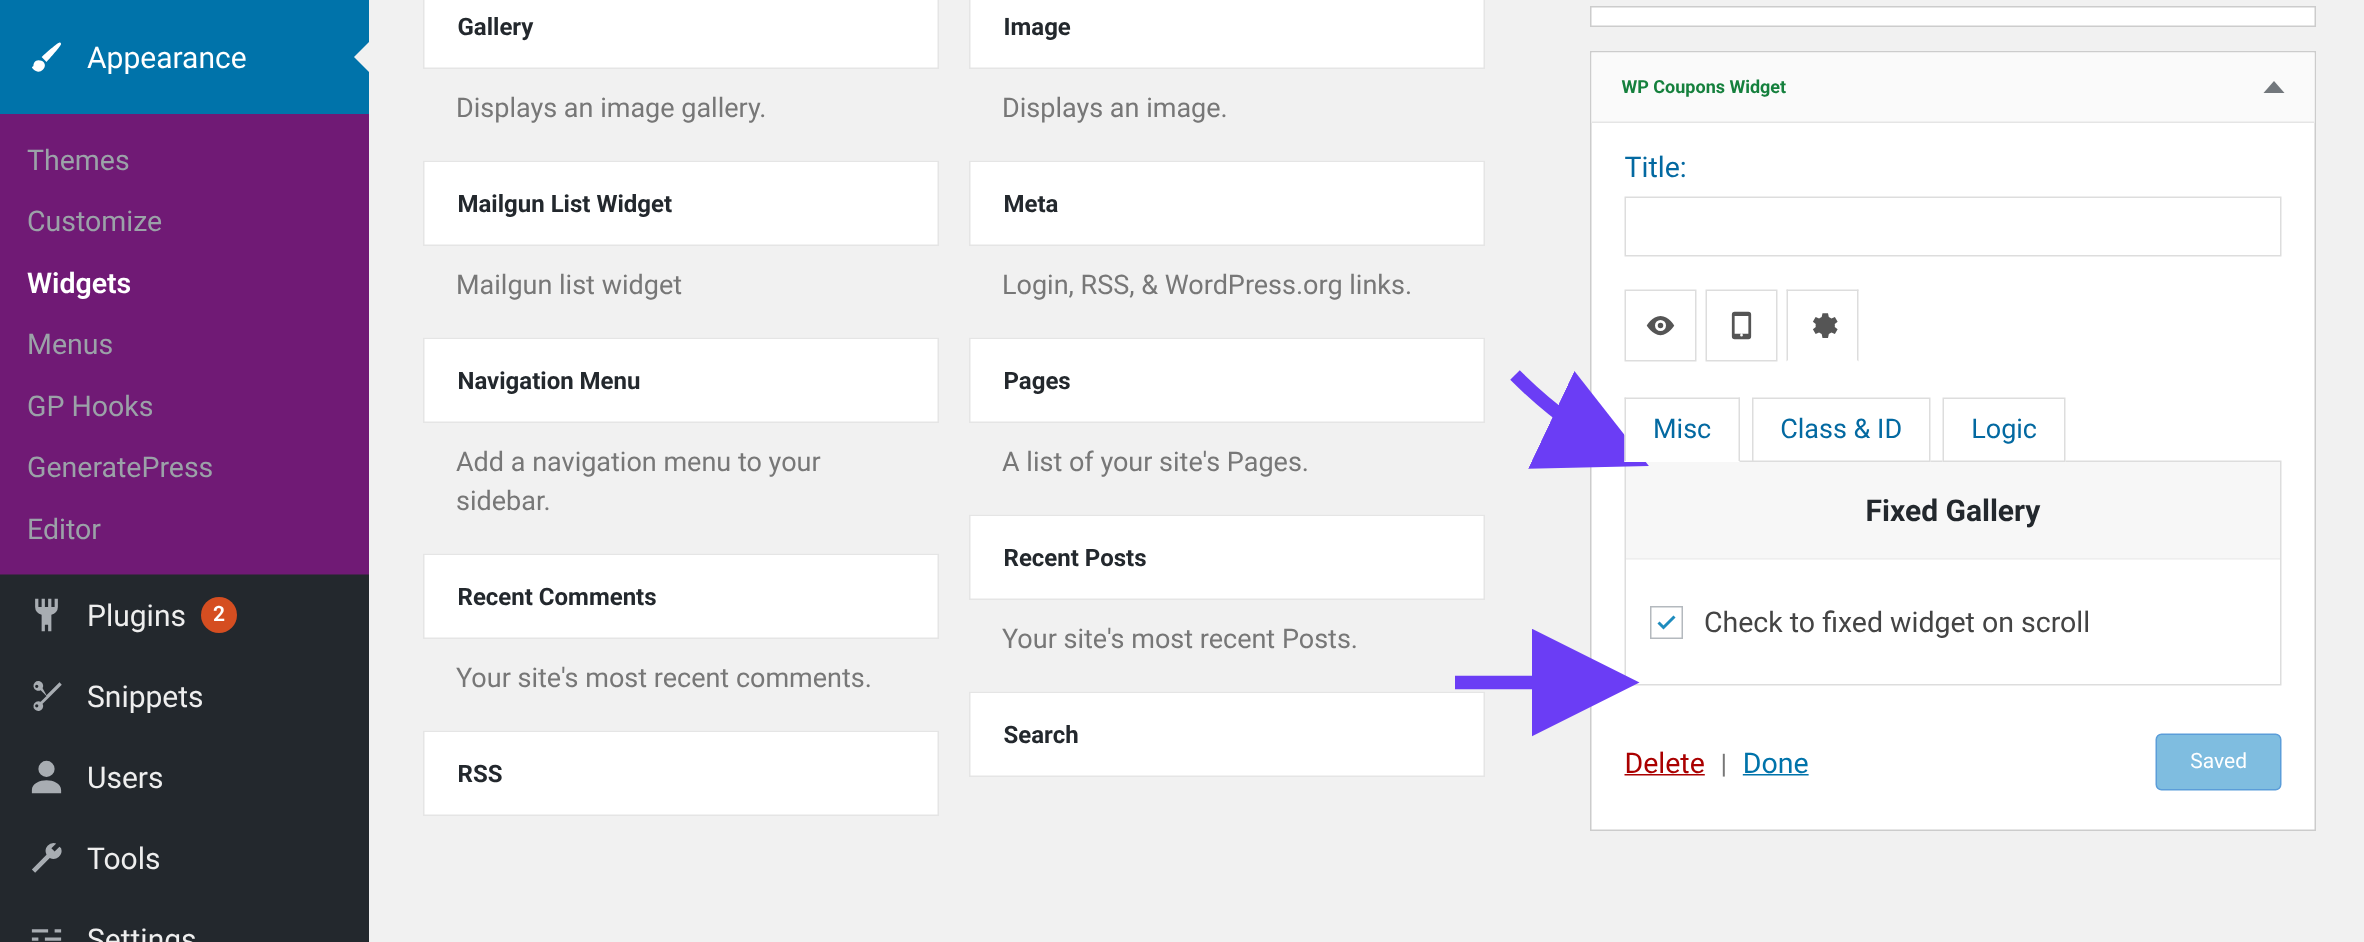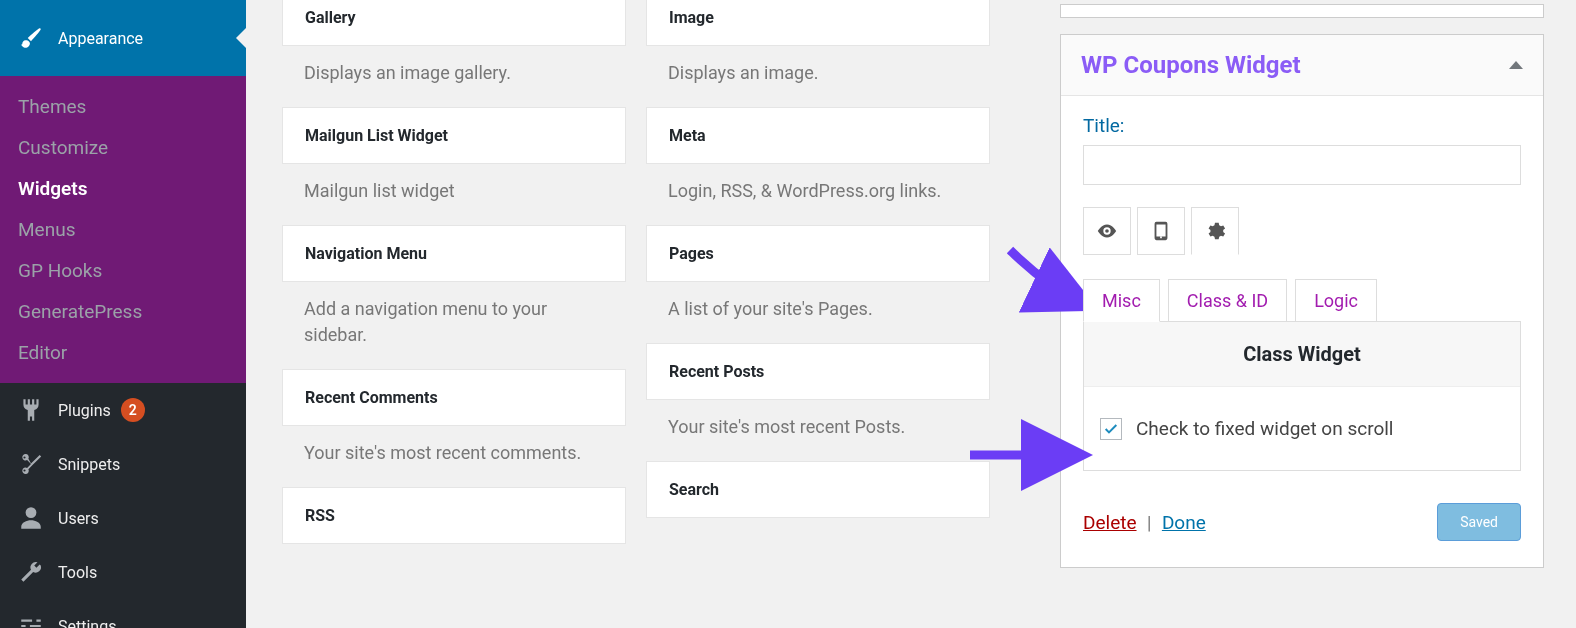--- a/index.html
+++ b/index.html
@@ -5,47 +5,47 @@
   *{box-sizing:border-box;margin:0;padding:0;font-family:-apple-system,BlinkMacSystemFont,"Segoe UI",Roboto,sans-serif}
   body{background:#f1f1f1;width:1576px;height:628px;overflow:hidden;position:relative;font-size:18px;color:#444}
   
   .sidebar{position:absolute;left:0;top:0;width:246px;height:628px;background:#23282d}
   .menu-top{display:flex;align-items:center;height:54px;padding:0 18px;color:#eee;cursor:pointer}
   .menu-top.current{background:#0073aa;color:#fff;position:relative;height:76px}
   .menu-top.current::after{content:"";position:absolute;right:0;top:50%;margin-top:-10px;border:10px solid transparent;border-right-color:#f1f1f1}
   .menu-top .ic{width:26px;height:26px;margin-right:14px;flex:none;display:flex;align-items:center;justify-content:center}
   .menu-top .ic svg{width:26px;height:26px;fill:rgba(240,245,250,.65)}
   .menu-top.current .ic svg{fill:#fff}
-  .menu-top .lbl{font-size:16px}
+  .menu-top .lbl{font-size:20px}
   .submenu{background:#701a75;padding:10px 0}
   .submenu-item{padding:9px 18px;color:#9ba2a8;font-size:19px;cursor:pointer}
   .submenu-item.current{color:#fff;font-weight:600}
   .badge{display:inline-flex;align-items:center;justify-content:center;min-width:24px;height:24px;border-radius:12px;background:#d54e21;color:#fff;font-size:14px;font-weight:600;margin-left:10px;padding:0 7px}
   
   .widgets-area{position:absolute;left:282px;top:-10px;width:708px}
   .col{display:flex;gap:20px}
   .wcol{width:344px}
   .widget-card{background:#fff;border:1px solid #e5e5e5;padding:18px 22px;margin-top:-1px}
   .widget-card h3{font-size:16px;font-weight:700;color:#23282d}
   .widget-desc{padding:14px 22px 22px;color:#777;font-size:18px;line-height:1.45}
   
   .panel{position:absolute;left:1060px;top:4px;width:484px;height:14px;background:#fff;border:1px solid #ccc}
   .panel2{position:absolute;left:1060px;top:34px;width:484px;background:#fff;border:1px solid #ccc}
   .panel-head{display:flex;align-items:center;justify-content:space-between;padding:16px 20px;border-bottom:1px solid #e5e5e5;background:#fafafa;cursor:pointer}
-  .panel-head h3{font-size:24px;font-weight:700;color:#8b5cf6}
+  .panel-head h3{font-size:12px;font-weight:700;color:#15803d}
   .tri{width:0;height:0;border-left:7px solid transparent;border-right:7px solid transparent;border-bottom:8px solid #72777c}
   .panel-body{padding:18px 22px 26px}
   .fld-label{display:block;margin-bottom:8px;color:#0369a1;font-size:19px}
   .fld-input{width:100%;height:40px;border:1px solid #ddd;background:#fff;padding:0 10px;font-size:16px}
   .icon-tabs{display:flex;margin-top:22px}
   .icon-tab{width:48px;height:48px;border:1px solid #ddd;display:flex;align-items:center;justify-content:center;margin-right:6px;cursor:pointer;background:#fff}
   .icon-tab.active{border-bottom-color:#fff;position:relative;z-index:2}
   .icon-tab svg{width:22px;height:22px;fill:#555}
   .text-tabs{display:flex;margin-top:24px}
-  .text-tab{padding:10px 18px;border:1px solid #ddd;margin-right:8px;cursor:pointer;background:#fff;font-size:18px;color:#a21caf}
+  .text-tab{padding:10px 18px;border:1px solid #ddd;margin-right:8px;cursor:pointer;background:#fff;font-size:18px;color:#0369a1}
   .text-tab.active{border-bottom-color:#fff;position:relative;z-index:2}
   .settings-box{border:1px solid #ddd;margin-top:-1px;padding:0 0 30px}
   .settings-head{background:#f7f7f7;border-bottom:1px solid #eee;padding:20px;text-align:center;font-size:20px;font-weight:700;color:#23282d}
   .check-row{display:flex;align-items:center;padding:30px 16px 0}
   .cbx{width:22px;height:22px;border:1px solid #b4b9be;background:#fff;display:flex;align-items:center;justify-content:center;margin-right:14px}
   .cbx svg{width:16px;height:16px;stroke:#1e8cbe;stroke-width:3;fill:none}
   .check-row label{font-size:19px;color:#444;cursor:pointer}
   .panel-actions{display:flex;align-items:center;justify-content:space-between;margin-top:32px}
   .panel-actions .left a{font-size:19px;text-decoration:underline}
   .del{color:#a00}
@@ -192,21 +192,21 @@
             <path d="M12 8a4 4 0 1 0 0 8 4 4 0 0 0 0-8zm9 4a7 7 0 0 0-.1-1.1l2.1-1.6-2-3.4-2.5 1a7 7 0 0 0-1.9-1.1L16 3h-4l-.6 2.8a7 7 0 0 0-1.9 1.1l-2.5-1-2 3.4 2.1 1.6A7 7 0 0 0 7 12c0 .4 0 .7.1 1.1L5 14.7l2 3.4 2.5-1a7 7 0 0 0 1.9 1.1L12 21h4l.6-2.8a7 7 0 0 0 1.9-1.1l2.5 1 2-3.4-2.1-1.6c.1-.4.1-.7.1-1.1z"></path>
           </svg>
         </div>
     </div>
     <div class="text-tabs">
       <div class="text-tab active">Misc</div>
       <div class="text-tab">Class &amp; ID</div>
       <div class="text-tab">Logic</div>
     </div>
     <div class="settings-box">
-      <div class="settings-head">Class Widget</div>
+      <div class="settings-head">Fixed Gallery</div>
       <div class="check-row">
         <span class="cbx">
             <svg viewBox="0 0 24 24">
               <polyline points="4 12 9 17 20 6"></polyline>
             </svg>
           </span>
         <label>Check to fixed widget on scroll</label>
       </div>
     </div>
     <div class="panel-actions">

